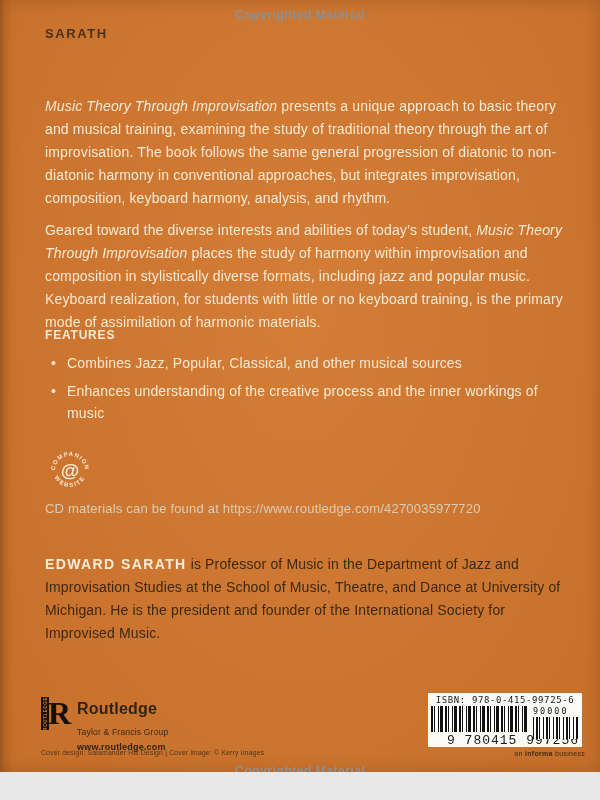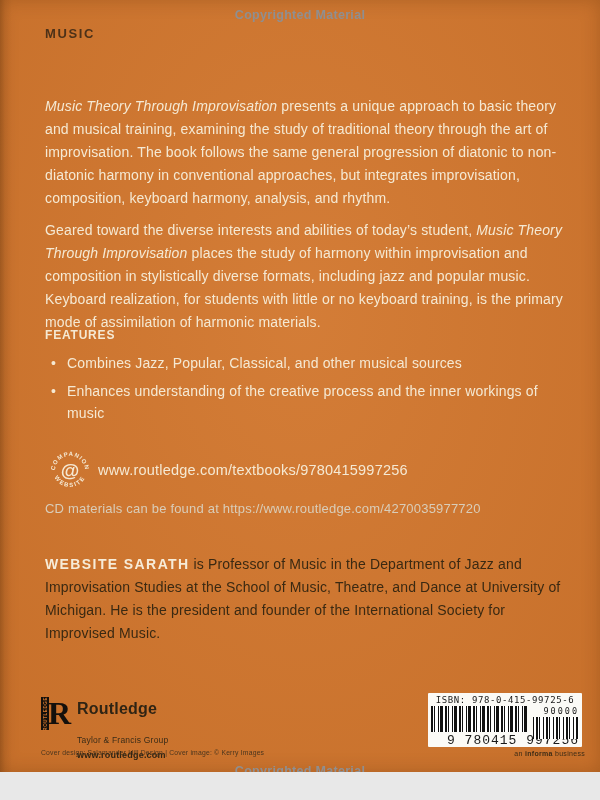--- a/index.html
+++ b/index.html
@@ -47,52 +47,52 @@
   .pub-row{display:flex;align-items:flex-start;}
   .r-mark{display:flex;height:33px;}
   .r-bar{width:8px;height:33px;background:#14100c;display:flex;
     align-items:center;justify-content:center;}
   .r-bar span{writing-mode:vertical-rl;transform:rotate(180deg);
     color:#d1762e;font-size:4.5px;letter-spacing:0.6px;font-weight:bold;}
   .r-letter{font-family:"Liberation Serif", serif;font-weight:bold;
     color:#14100c;font-size:32px;line-height:33px;margin-left:-1px;}
   .pub-names{margin-left:6px;padding-top:3px;}
   .pub-name{color:#2f2414;font-size:16px;font-weight:600;line-height:17px;letter-spacing:0.2px;}
-  .pub-group{color:#3a2c18;font-size:8.5px;margin-top:18px;letter-spacing:0.2px;}
+  .pub-group{color:#3a2c18;font-size:8.5px;margin-top:10px;letter-spacing:0.2px;}
   .pub-url{color:#2f2414;font-size:9px;font-weight:bold;margin-top:5px;letter-spacing:0.2px;}
   .credits{position:absolute;left:41px;top:749px;color:#4a3categoria;color:#4a351e;
     font-size:6.8px;letter-spacing:0.2px;}
   
   .barcode-box{position:absolute;left:428px;top:693px;width:154px;height:54px;
     background:#fbfaf6;border-radius:1px;padding:2px 3px;box-sizing:border-box;}
   .isbn-line{font-family:"DejaVu Sans Mono", monospace;color:#191919;
     font-size:9px;letter-spacing:0.6px;text-align:center;white-space:nowrap;}
   .bars-row{display:flex;justify-content:space-between;margin-top:1px;}
   .main-bar-col{width:96px;}
   .bars-main{height:26px;
     background:repeating-linear-gradient(90deg,#111 0 2px,#fff 2px 3px,#111 3px 4px,#fff 4px 7px,#111 7px 8px,#fff 8px 9px,#111 9px 12px,#fff 12px 14px);}
   .ean-digits{font-family:Liberation Mono, monospace;color:#191919;
     font-size:13px;letter-spacing:1px;margin-top:0.5px;white-space:nowrap;margin-left:16px;}
-  .addon-col{width:46px;text-align:right;}
+  .addon-col{width:46px;text-align:left;}
   .addon-digits{font-family:"DejaVu Sans Mono", monospace;color:#191919;
     font-size:8.5px;letter-spacing:2px;}
   .bars-addon{height:22px;margin-top:1px;
     background:repeating-linear-gradient(90deg,#111 0 1px,#fff 1px 3px,#111 3px 5px,#fff 5px 6px,#111 6px 7px,#fff 7px 10px);}
   .informa{position:absolute;right:15px;top:750px;color:#3d2c16;font-size:7px;letter-spacing:0.3px;}
   .informa b{font-weight:bold;}
   .companion-svg text{font-family:"Liberation Sans", sans-serif;}
 </style>
 </head>
 <body>
 
 <div class="cover">
 
   <div class="copyright top">Copyrighted Material</div>
 
-  <div class="music">MUSIC</div>
+  <div class="music">SARATH</div>
 
   <p class="body-text para1"><span class="ital">Music Theory Through Improvisation</span><span> presents a unique approach to basic theory and musical training, examining the study of traditional theory through the art of improvisation. The book follows the same general progression of diatonic to non-diatonic harmony in conventional approaches, but integrates improvisation, composition, keyboard harmony, analysis, and rhythm.</span></p>
 
   <p class="body-text para2"><span>Geared toward the diverse interests and abilities of today’s student, </span><span class="ital">Music Theory Through Improvisation</span><span> places the study of harmony within improvisation and composition in stylistically diverse formats, including jazz and popular music. Keyboard realization, for students with little or no keyboard training, is the primary mode of assimilation of harmonic materials.</span></p>
 
   <div class="features-h">FEATURES</div>
 
   <ul class="features-list">
     <li>Combines Jazz, Popular, Classical, and other musical sources</li>
     <li>Enhances understanding of the creative process and the inner workings of music</li>
@@ -105,26 +105,25 @@
         <path id="arcBot" d="M 4,22 A 17,17 0 0 0 38,22"></path>
       </defs>
       <text font-size="6" font-weight="bold" fill="#f5e9d3" letter-spacing="1">
         <textPath href="#arcTop" startOffset="50%" text-anchor="middle">COMPANION</textPath>
       </text>
       <text font-size="6" font-weight="bold" fill="#f5e9d3" letter-spacing="1.5">
         <textPath href="#arcBot" startOffset="50%" text-anchor="middle">WEBSITE</textPath>
       </text>
       <text x="21" y="29" text-anchor="middle" font-size="19" font-weight="bold" fill="#f5e9d3">@</text>
     </svg>
-    <span class="url">www.routledge.com/textbooks/9780415997256</span>
   </div>
 
   <div class="cd-note">CD materials can be found at https://www.routledge.com/4270035977720</div>
 
-  <p class="author"><span class="name">WEBSITE SARATH</span><span> is Professor of Music in the Department of Jazz and Improvisation Studies at the School of Music, Theatre, and Dance at University of Michigan. He is the president and founder of the International Society for Improvised Music.</span></p>
+  <p class="author"><span class="name">EDWARD SARATH</span><span> is Professor of Music in the Department of Jazz and Improvisation Studies at the School of Music, Theatre, and Dance at University of Michigan. He is the president and founder of the International Society for Improvised Music.</span></p>
 
   <div class="publisher">
     <div class="pub-row">
       <div class="r-mark">
         <div class="r-bar">
             <span>ROUTLEDGE</span>
           </div>
         <div class="r-letter">R</div>
       </div>
       <div class="pub-names">

